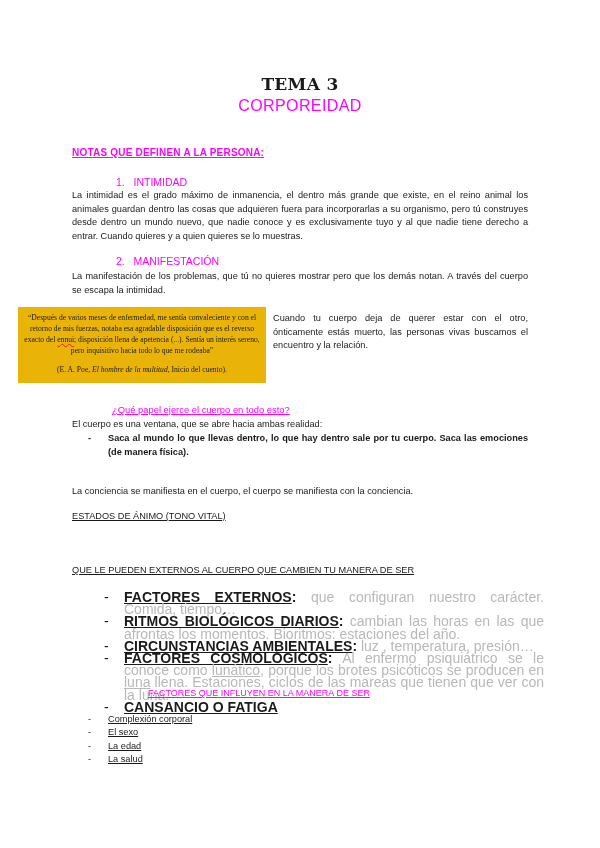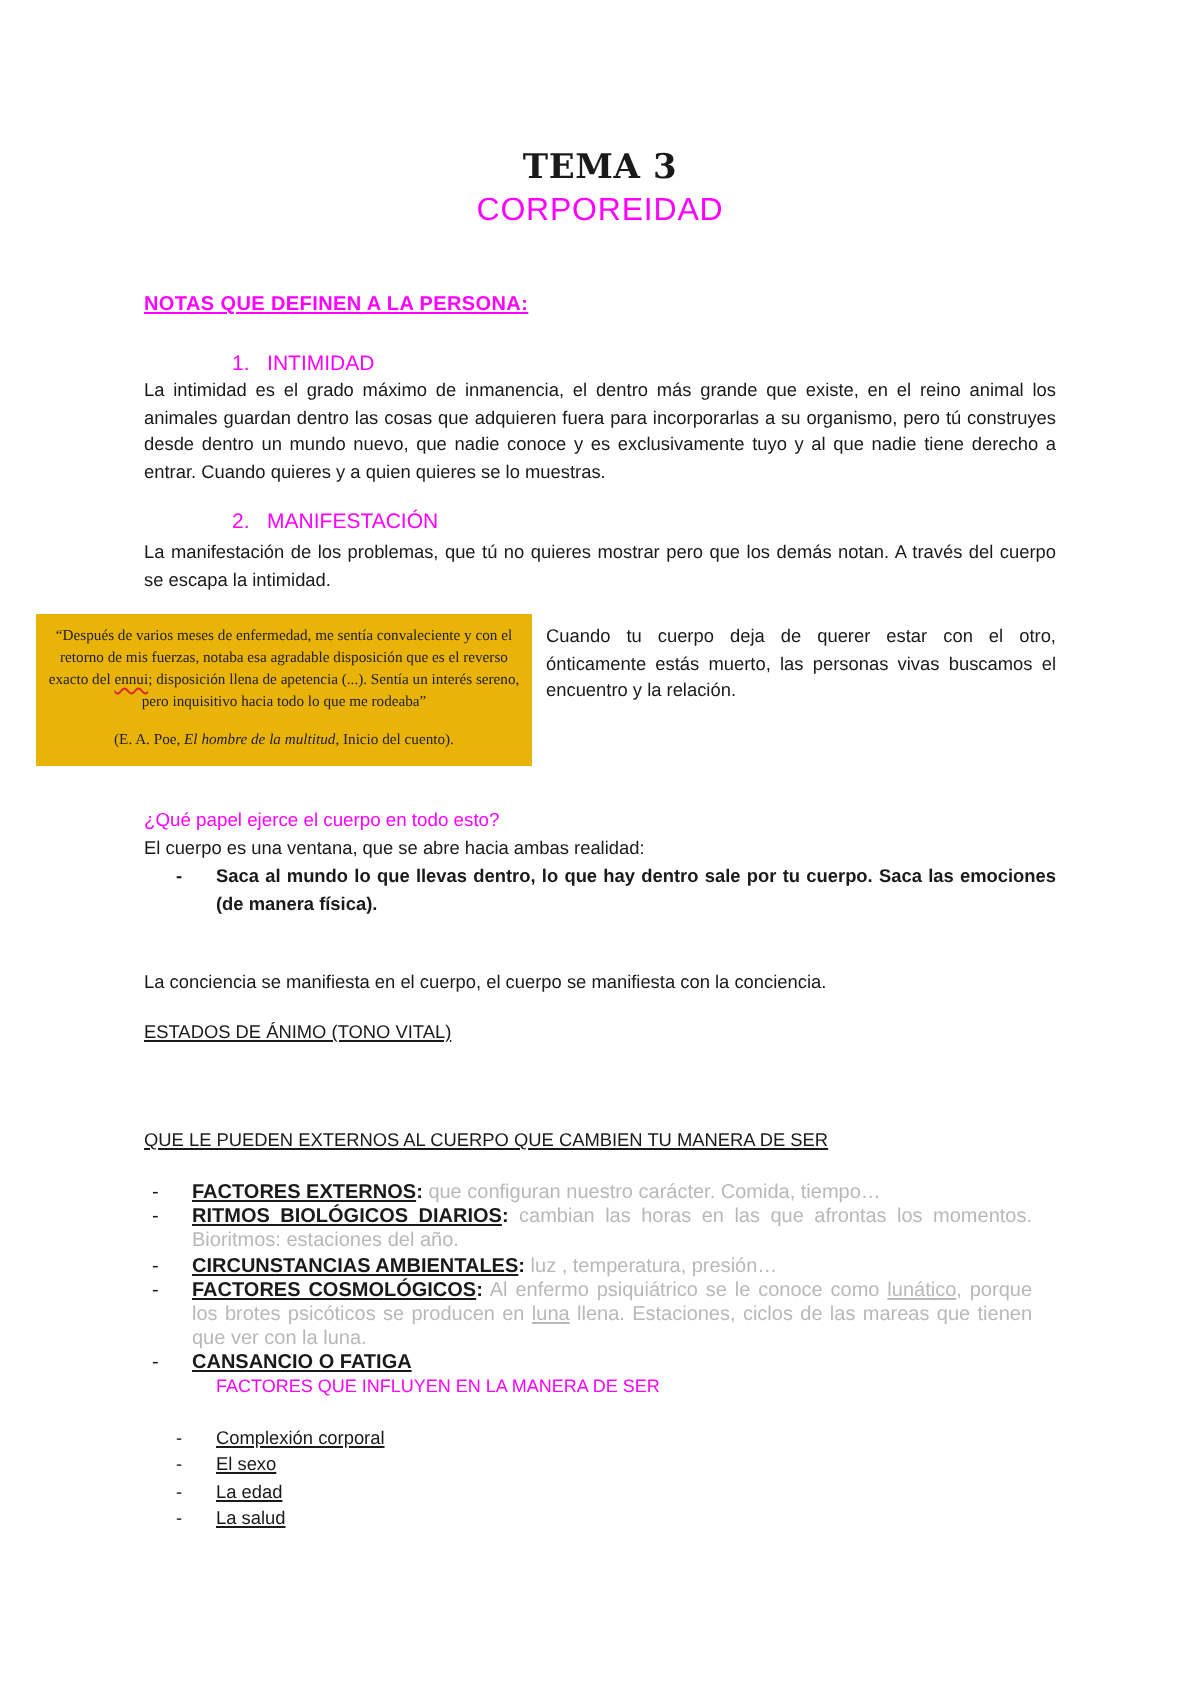--- a/index.html
+++ b/index.html
@@ -10,21 +10,21 @@
     .title { left: 0; width: 600px; top: 74px; text-align: center; font-family: "DejaVu Serif", serif; font-weight: bold; font-size: 17px; color: #1a1a1a; letter-spacing: 0.3px; }
     .subtitle { left: 0; width: 600px; top: 97px; text-align: center; font-size: 16px; color: #ff00ff; letter-spacing: 0.4px; }
     .h-magenta { color: #ff00ff; font-weight: bold; text-decoration: underline; font-size: 10px; letter-spacing: 0.2px; }
     .numhead { color: #ff00ff; font-size: 10.5px; }
     .body { font-size: 9.2px; line-height: 13.6px; text-align: justify; color: #1a1a1a; }
     .body.bold { font-weight: bold; }
     .grey { color: #b8b8b8; font-weight: normal; }
     .quote { left: 18px; top: 307px; width: 248px; height: 76px; background: #eab308; padding: 5px 6px 0 6px; font-family: "Liberation Serif", serif; font-size: 7.6px; line-height: 11px; text-align: center; color: #222; }
     .quote .cite { margin-top: 8px; }
     .quote .spell { text-decoration: underline wavy #d23; }
-    .ulink { color: #ff00ff; font-size: 9.4px; }
+    .ulink { color: #ff00ff; text-decoration: underline; font-size: 9.4px; margin-left: 40px; }
     .uhead { text-decoration: underline; font-size: 9.2px; color: #1a1a1a; }
     ul.dash { list-style: none; }
     ul.dash li { position: relative; padding-left: 36px; }
     ul.dash li::before { content: "-"; position: absolute; left: 16px; top: 0; }
     .u { text-decoration: underline; font-weight: bold; }
     .un { text-decoration: underline; }
   </style>
 </head>
 <body>
 
@@ -64,21 +64,21 @@
   <div class="abs body" style="left:72px; top:418px; width:456px;">El cuerpo es una ventana, que se abre hacia ambas realidad:</div>
   <ul class="abs body dash bold" style="left:72px; top:432px; width:456px;">
     <li><span>Saca al mundo lo que llevas dentro, lo que hay dentro sale por tu cuerpo. Saca las emociones (de manera física).</span></li>
   </ul>
   <div class="abs body" style="left:72px; top:485px; width:456px;">La conciencia se manifiesta en el cuerpo, el cuerpo se manifiesta con la conciencia.</div>
 
   <div class="abs uhead" style="left:72px; top:511px;">ESTADOS DE ÁNIMO (TONO VITAL)</div>
 
   <div class="abs uhead" style="left:72px; top:565px;">QUE LE PUEDEN EXTERNOS AL CUERPO QUE CAMBIEN TU MANERA DE SER</div>
 
-  <ul class="abs body dash" style="left:60px; top:591px; width:456px; font-size:10px; line-height:12.2px;">
+  <ul class="abs body dash" style="left:88px; top:591px; width:456px; font-size:14px; line-height:12.2px;">
     <li><span class="u">FACTORES EXTERNOS</span><b>:</b> <span class="grey">que configuran nuestro carácter. Comida, tiempo…</span></li>
     <li><span class="u">RITMOS BIOLÓGICOS DIARIOS</span><b>:</b> <span class="grey">cambian las horas en las que afrontas los momentos. Bioritmos: estaciones del año.</span></li>
     <li><span class="u">CIRCUNSTANCIAS AMBIENTALES</span><b>:</b> <span class="grey">luz , temperatura, presión…</span></li>
     <li><span class="u">FACTORES COSMOLÓGICOS</span><b>:</b> <span class="grey"><span>Al enfermo psiquiátrico se le conoce como </span><span class="un">lunático</span><span>, porque los brotes psicóticos se producen en </span><span class="un">luna</span><span> llena. Estaciones, ciclos de las mareas que tienen que ver con la luna.</span></span></li>
     <li><span class="u">CANSANCIO O FATIGA</span></li>
   </ul>
 
   <div class="abs ulink" style="left:108px; top:688px; font-size:9px;">FACTORES QUE INFLUYEN EN LA MANERA DE SER</div>
 
   <ul class="abs body dash" style="left:72px; top:713px; width:300px; line-height:13.4px;">

